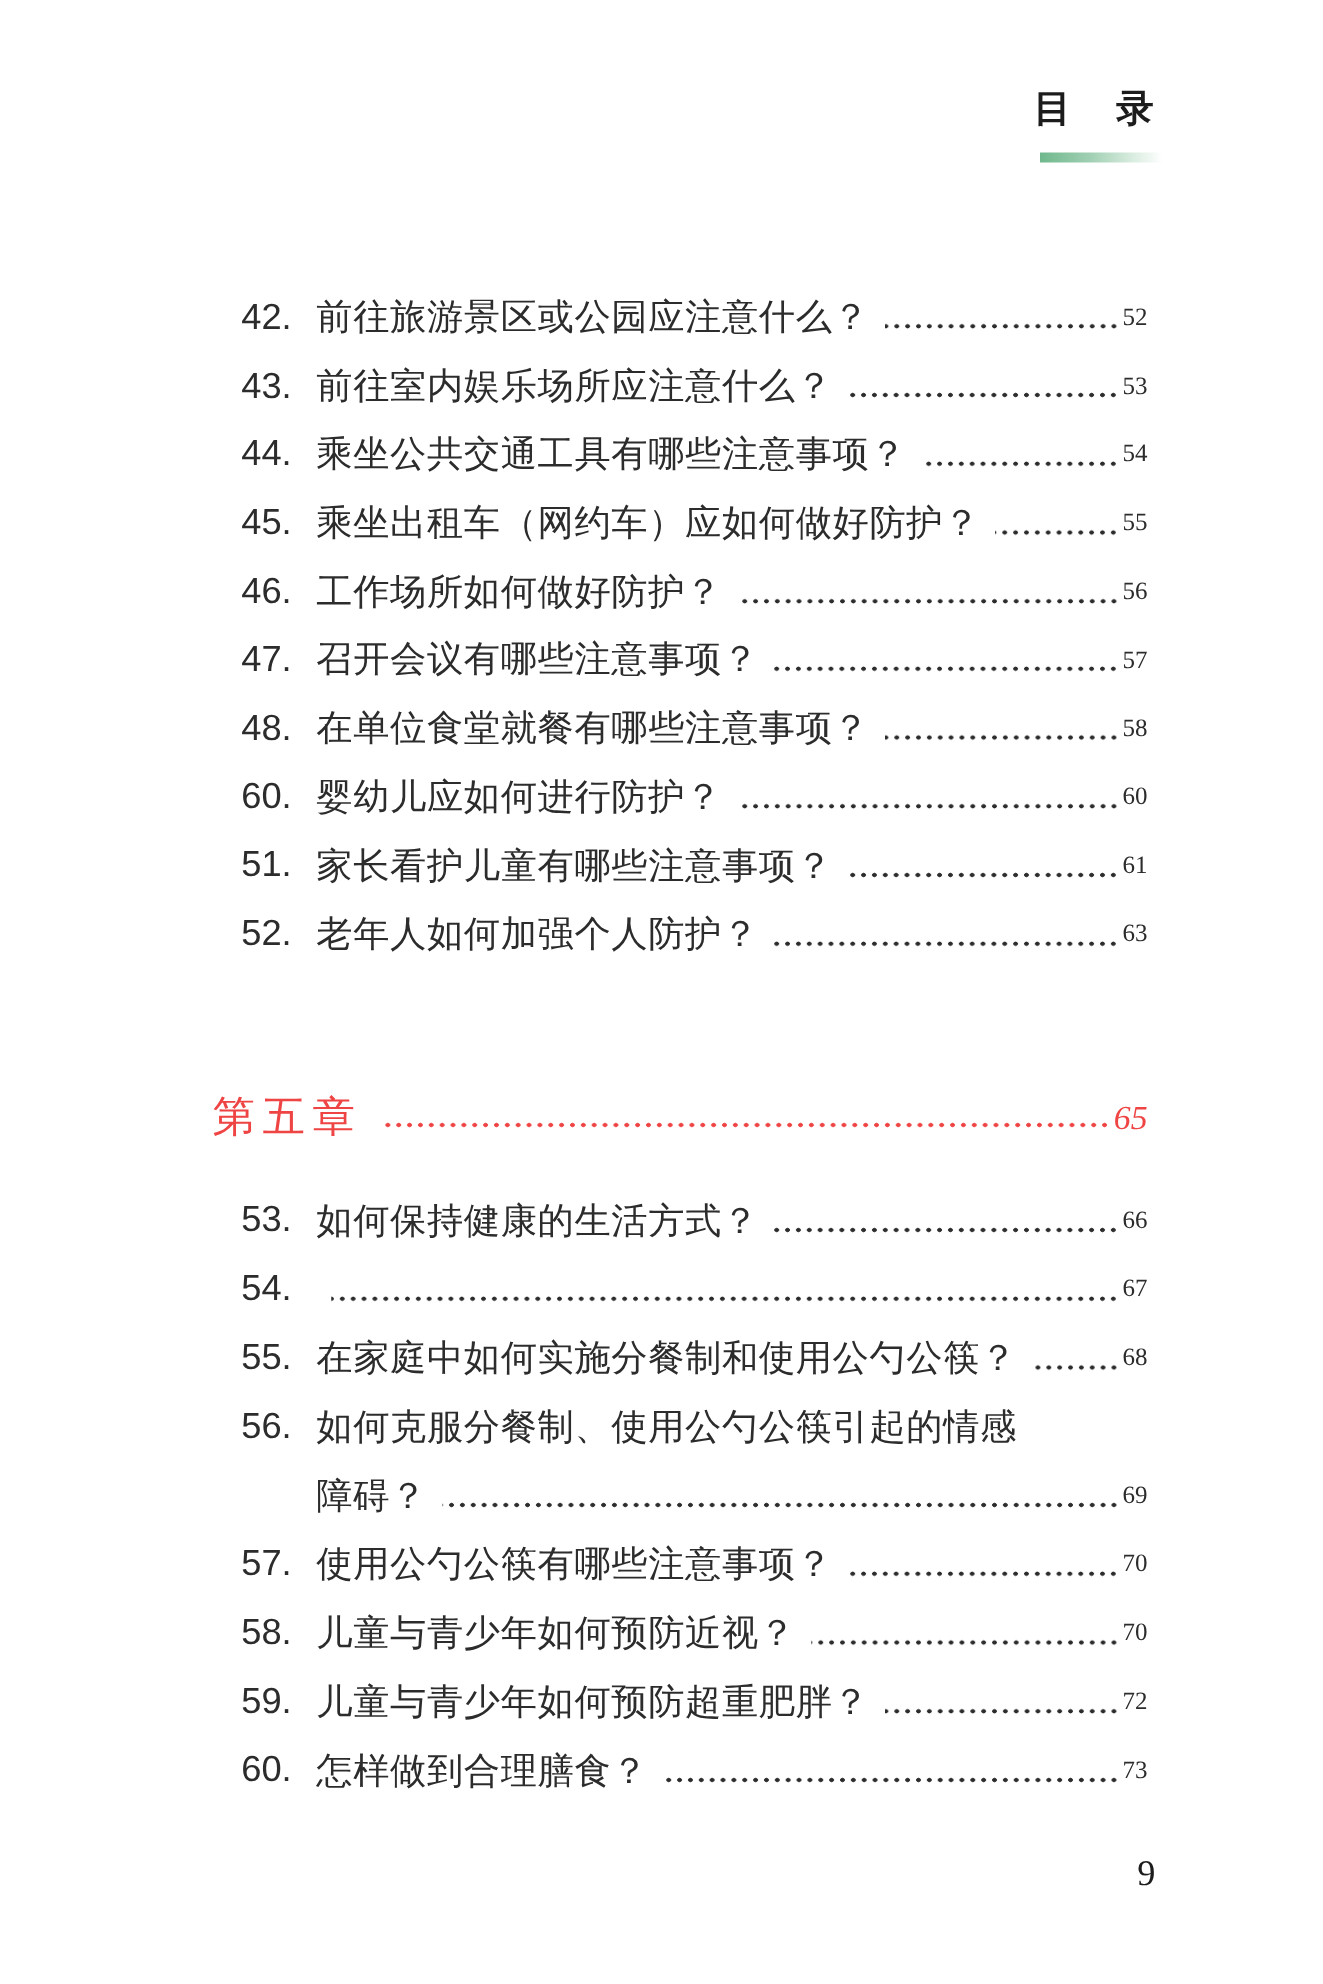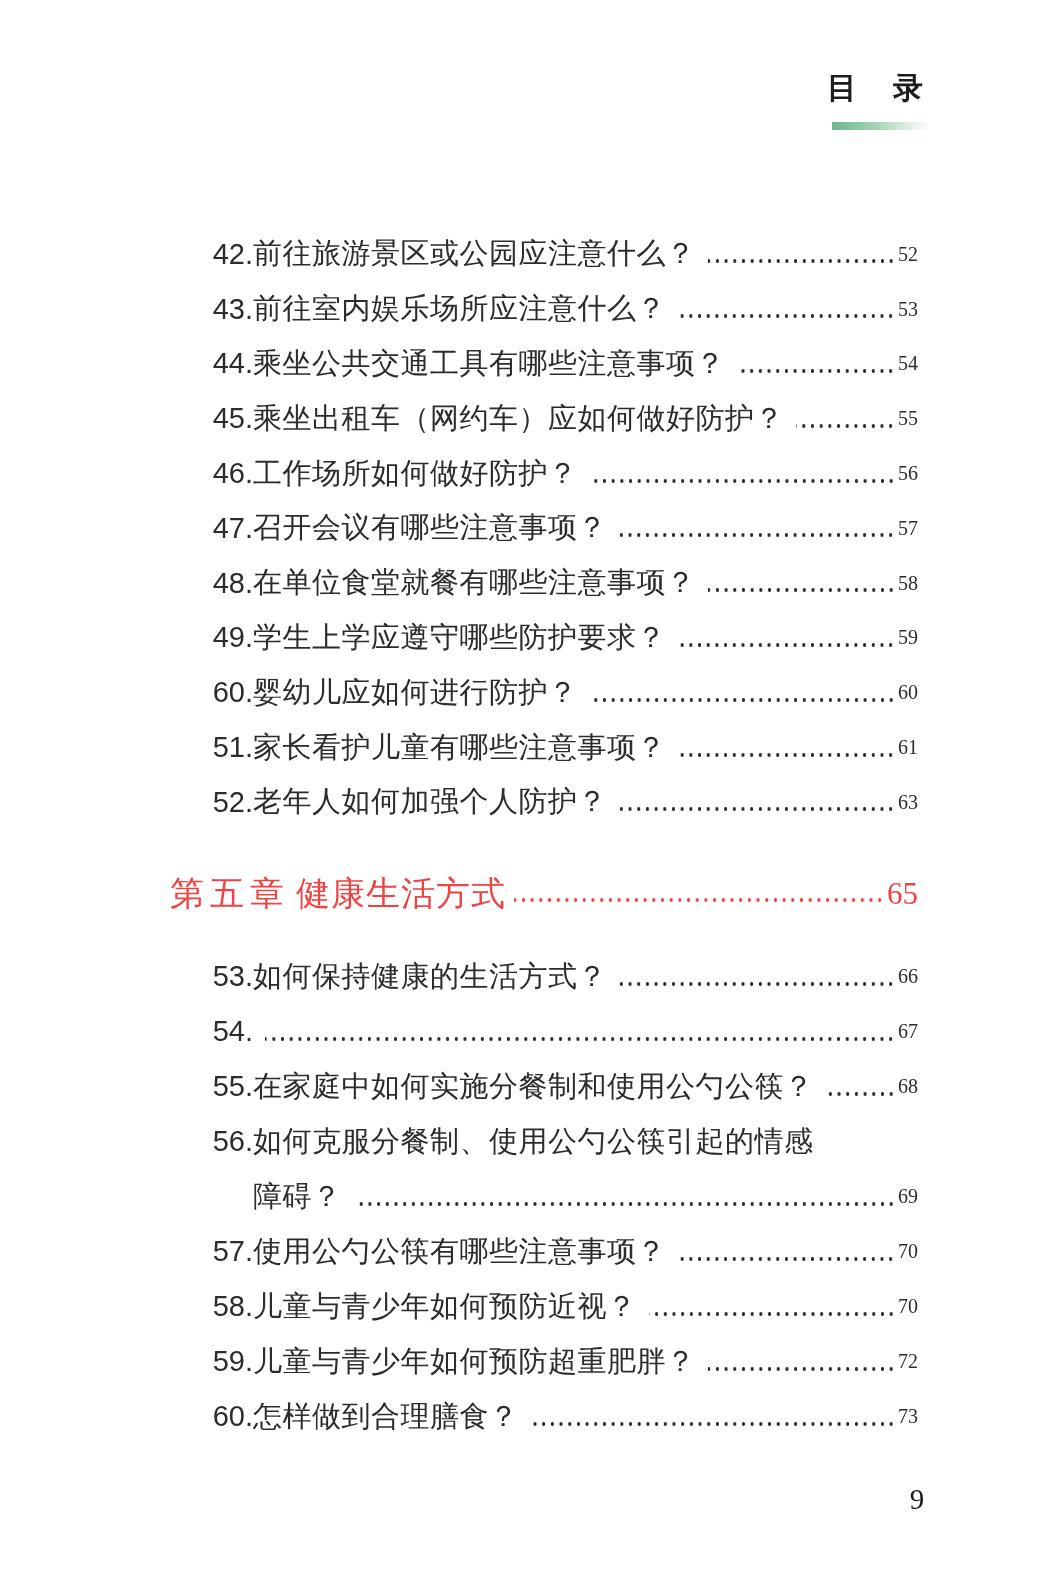--- a/index.html
+++ b/index.html
@@ -15,21 +15,21 @@
   .toc-header{position:absolute;top:73px;left:827px;width:104px;}
   .toc-header-title{
     display:flex;justify-content:space-between;width:96px;
     font-size:30px;font-weight:700;color:#1c1c1c;line-height:1;
   }
   .grad-bar{
     position:absolute;top:122px;left:832px;width:98px;height:8px;
     background:linear-gradient(90deg,#6fb88c 0%,#9fcfb2 40%,#d8ecdf 75%,rgba(255,255,255,0) 100%);
   }
   
-  .toc-section{position:absolute;left:193px;right:140px;text-align:right;}
+  .toc-section{position:absolute;left:193px;right:140px;}
   .sec1{top:227px;}
   .sec2{top:949px;}
   .toc-row{
     display:flex;align-items:center;
     height:54.8px;font-size:29px;letter-spacing:0.5px;white-space:nowrap;
   }
   .sec2 .toc-row{height:55px;}
   .toc-row .num{flex:none;width:60px;letter-spacing:0;}
   .toc-row .txt{flex:none;}
   .leader{
@@ -49,21 +49,21 @@
   }
   
   .chapter{
     position:absolute;left:170px;right:140px;top:866px;height:56px;
     display:flex;align-items:center;
     color:#ef4444;font-size:34px;white-space:nowrap;
   }
   .chapter .chapter-label{flex:none;letter-spacing:6px;margin-right:6px;}
   .chapter .chapter-title{flex:none;letter-spacing:1px;}
   .chapter .leader{margin-left:8px;top:6px;}
-  .chapter .pg{font-size:31px;}
+  .chapter .pg{font-size:27px;font-style:italic;}
   
   .folio{
     position:absolute;left:899px;top:1483px;width:36px;
     text-align:center;
     font-family:"Liberation Serif","DejaVu Serif",serif;
     font-size:29px;color:#1c1c1c;
   }
 </style>
 </head>
 <body>
@@ -115,26 +115,20 @@
         <span class="leader"></span>
         <span class="pg">57</span>
       </div>
     <div class="toc-row">
         <span class="num">48.</span>
         <span class="txt">在单位食堂就餐有哪些注意事项？</span>
         <span class="leader"></span>
         <span class="pg">58</span>
       </div>
     <div class="toc-row">
-        <span class="num">49.</span>
-        <span class="txt">学生上学应遵守哪些防护要求？</span>
-        <span class="leader"></span>
-        <span class="pg">59</span>
-      </div>
-    <div class="toc-row">
         <span class="num">60.</span>
         <span class="txt">婴幼儿应如何进行防护？</span>
         <span class="leader"></span>
         <span class="pg">60</span>
       </div>
     <div class="toc-row">
         <span class="num">51.</span>
         <span class="txt">家长看护儿童有哪些注意事项？</span>
         <span class="leader"></span>
         <span class="pg">61</span>
@@ -142,21 +136,20 @@
     <div class="toc-row">
         <span class="num">52.</span>
         <span class="txt">老年人如何加强个人防护？</span>
         <span class="leader"></span>
         <span class="pg">63</span>
       </div>
   </div>
 
   <div class="chapter">
     <span class="chapter-label">第五章</span>
-    <span class="chapter-title">健康生活方式</span>
     <span class="leader"></span>
     <span class="pg">65</span>
   </div>
 
   <div class="toc-section sec2">
     <div class="toc-row">
         <span class="num">53.</span>
         <span class="txt">如何保持健康的生活方式？</span>
         <span class="leader"></span>
         <span class="pg">66</span>

